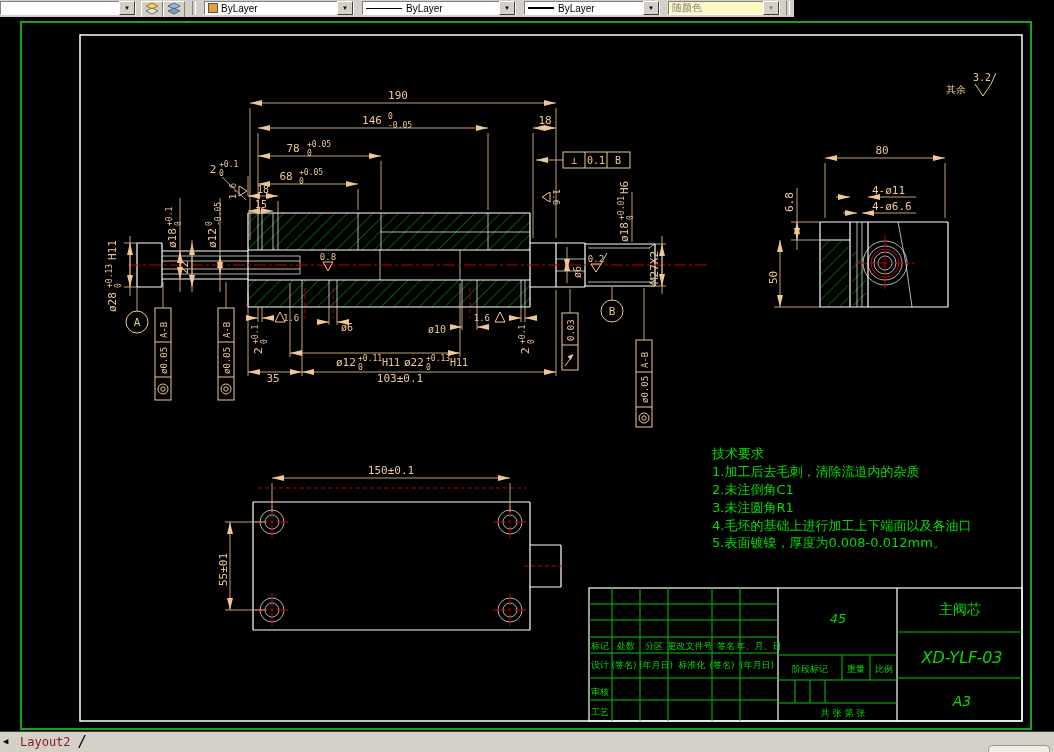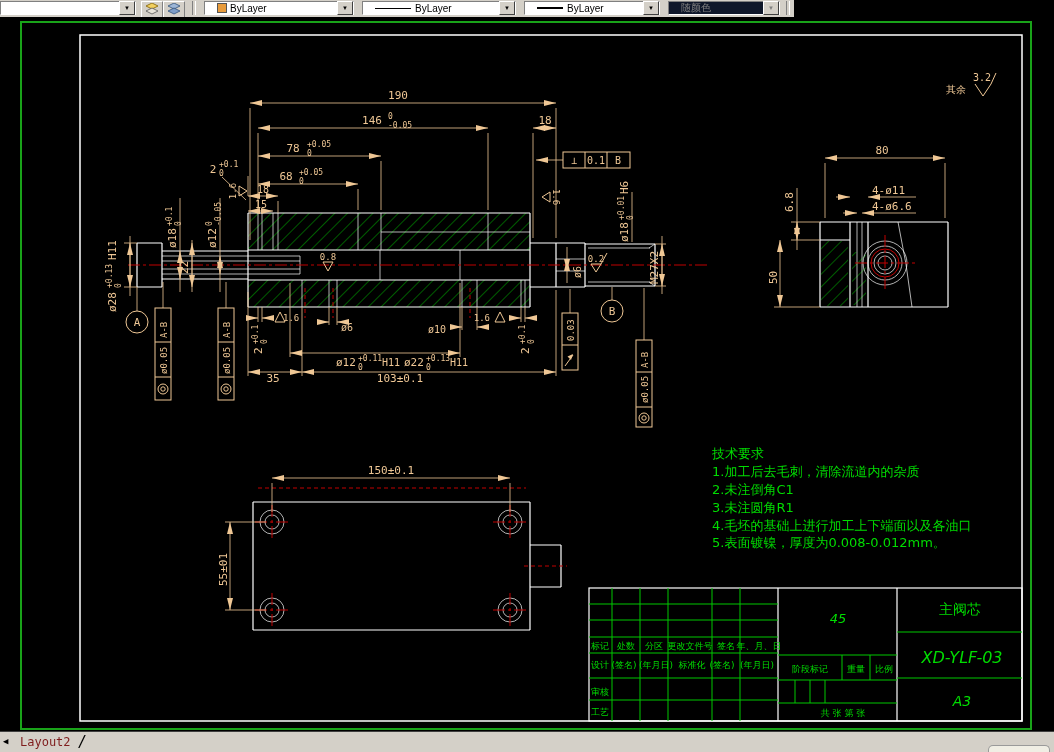--- a/index.html
+++ b/index.html
@@ -4,26 +4,26 @@
 <style>
   html,body{margin:0;padding:0;background:#000;}
   .screen{position:relative;width:1054px;height:752px;background:#000;overflow:hidden;
           font-family:"Liberation Sans",sans-serif;}
   
   .toolbar{position:absolute;top:0;left:0;width:794px;height:17px;background:#d4d0c8;
            border-bottom:1px solid #404040;}
   .combo{position:absolute;top:1px;height:14px;background:#fff;
          border-top:1px solid #808080;border-left:1px solid #808080;
          border-bottom:1px solid #fff;border-right:1px solid #fff;
-         display:flex;align-items:center;font-size:10px;color:#000;padding-left:12px;box-sizing:border-box;}
+         display:flex;align-items:center;font-size:10px;color:#000;padding-left:3px;box-sizing:border-box;}
   .combo .val{white-space:nowrap;overflow:hidden;}
   .arrowbtn{margin-left:auto;width:14px;height:12px;background:#d4d0c8;
             border:1px solid;border-color:#fff #404040 #404040 #fff;
             display:flex;align-items:center;justify-content:center;font-size:6px;color:#000;flex:0 0 auto;}
-  .combo.disabled{background:#0f172a;color:#808080;}
+  .combo.disabled{background:#fef9c3;color:#808080;}
   .combo.disabled .arrowbtn{color:#808080;}
   .toolbtn{position:absolute;top:1px;width:20px;height:15px;background:#d4d0c8;
            border:1px solid;border-color:#fff #808080 #808080 #fff;
            display:flex;align-items:center;justify-content:center;}
   .sep{position:absolute;top:1px;width:2px;height:14px;border-left:1px solid #808080;border-right:1px solid #fff;}
   .swatch{width:8px;height:8px;background:#e89c3c;border:1px solid #555;margin-right:3px;flex:0 0 auto;}
   .ltglyph{width:36px;border-top:1px solid #000;margin-right:4px;flex:0 0 auto;}
   .lwglyph{width:26px;border-top:2px solid #000;margin-right:4px;flex:0 0 auto;}
   
   .canvas{position:absolute;top:17px;left:0;width:1054px;height:714px;background:#000;}

